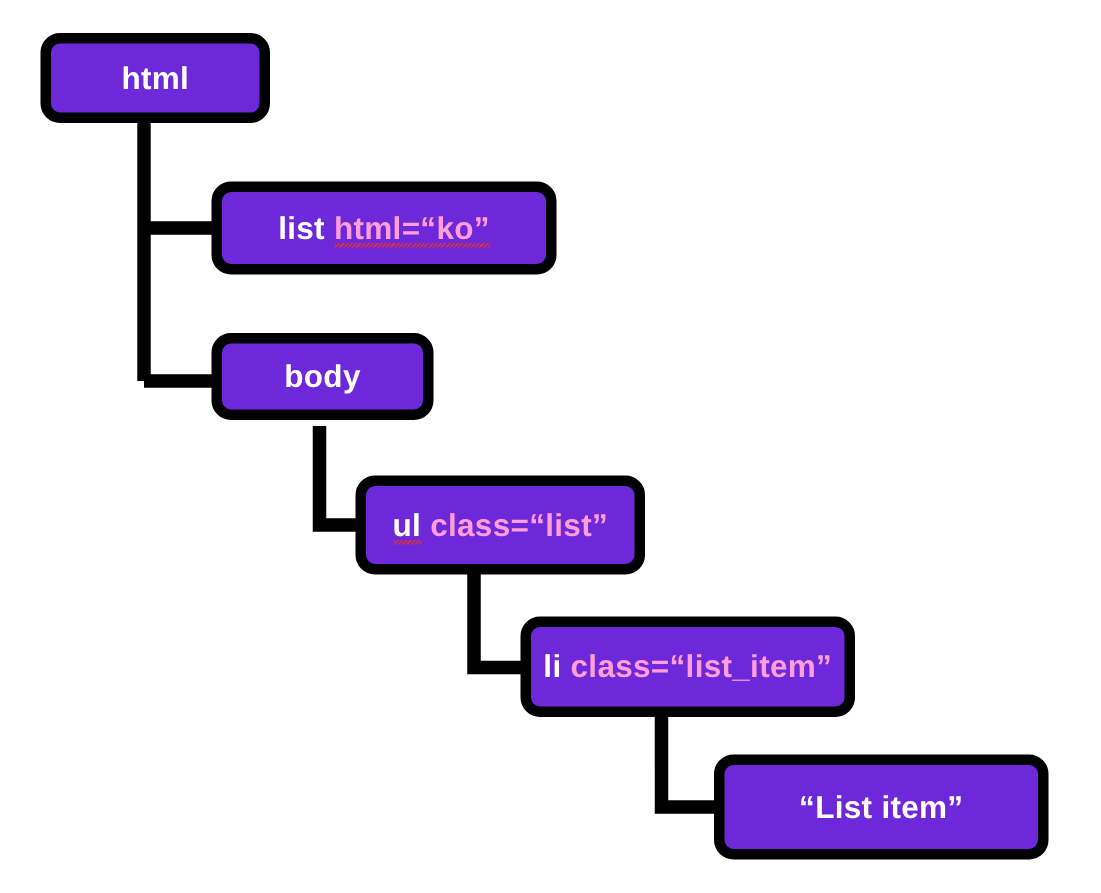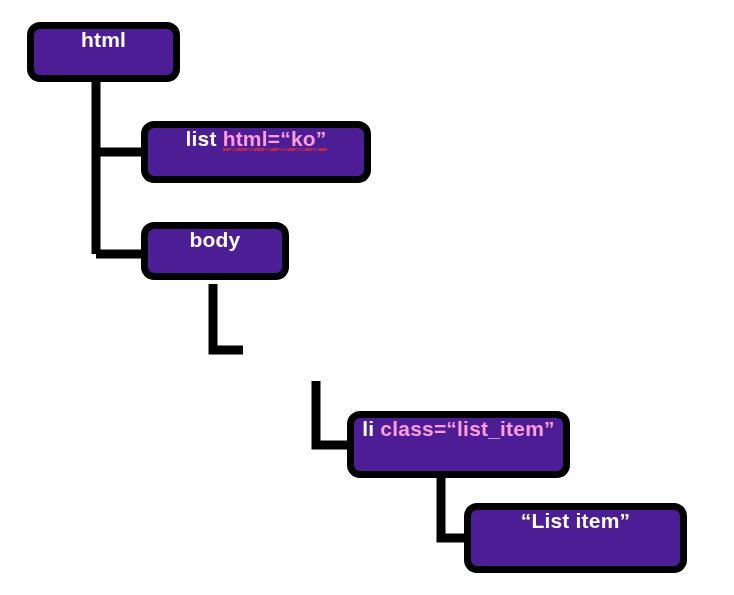--- a/index.html
+++ b/index.html
@@ -22,25 +22,25 @@
     position: absolute;
     left: 0;
     top: 0;
     width: 734px;
     height: 595px;
     pointer-events: none;
   }
   .node {
     position: absolute;
     box-sizing: border-box;
-    background: #4c1d95;
+    background: #6d28d9;
     border: 7px solid #000000;
     border-radius: 13px;
     display: flex;
-    align-items: flex-start;
+    align-items: center;
     justify-content: center;
     white-space: nowrap;
     z-index: 2;
   }
   .node-text {
     font-size: 21px;
     font-weight: bold;
     color: #ffffff;
     letter-spacing: 0.2px;
     line-height: 1;
@@ -69,21 +69,21 @@
       rgba(0,0,0,0) 1px, rgba(0,0,0,0) 2px
     );
   }
 
   
   #node-html       { left: 27px;  top: 22px;  width: 153px; height: 60px; }
   #node-head       { left: 141px; top: 121px; width: 230px; height: 62px; }
   #node-body       { left: 141px; top: 222px; width: 148px; height: 58px; }
   #node-ul         { left: 237px; top: 317px; width: 193px; height: 66px; }
   #node-li         { left: 347px; top: 411px; width: 223px; height: 67px; }
-  #node-text-value { left: 464px; top: 503px; width: 223px; height: 70px; }
+  #node-text-value { left: 476px; top: 503px; width: 223px; height: 70px; }
 </style>
 </head>
 <body>
 
 <div id="diagram">
 
   <svg class="connector-layer" viewBox="0 0 734 595" width="734" height="595" xmlns="http://www.w3.org/2000/svg">
 
     <path d="M 96 80 L 96 254" stroke="#000000" stroke-width="9" fill="none"></path>
     <path d="M 96 152 L 147 152" stroke="#000000" stroke-width="9" fill="none"></path>
@@ -107,20 +107,25 @@
       <span class="tag">list</span><span>&nbsp;</span><span class="attr misspelled">html=“ko”</span>
     </span>
   </div>
 
   <div class="node" id="node-body">
     <span class="node-text">
       <span class="tag">body</span>
     </span>
   </div>
 
+  <div class="node" id="node-ul">
+    <span class="node-text">
+      <span class="tag misspelled">ul</span><span>&nbsp;</span><span class="attr">class=“list”</span>
+    </span>
+  </div>
 
   <div class="node" id="node-li">
     <span class="node-text">
       <span class="tag">li</span><span>&nbsp;</span><span class="attr">class=“list_item”</span>
     </span>
   </div>
 
   <div class="node" id="node-text-value">
     <span class="node-text">
       <span class="tag">“List item”</span>

